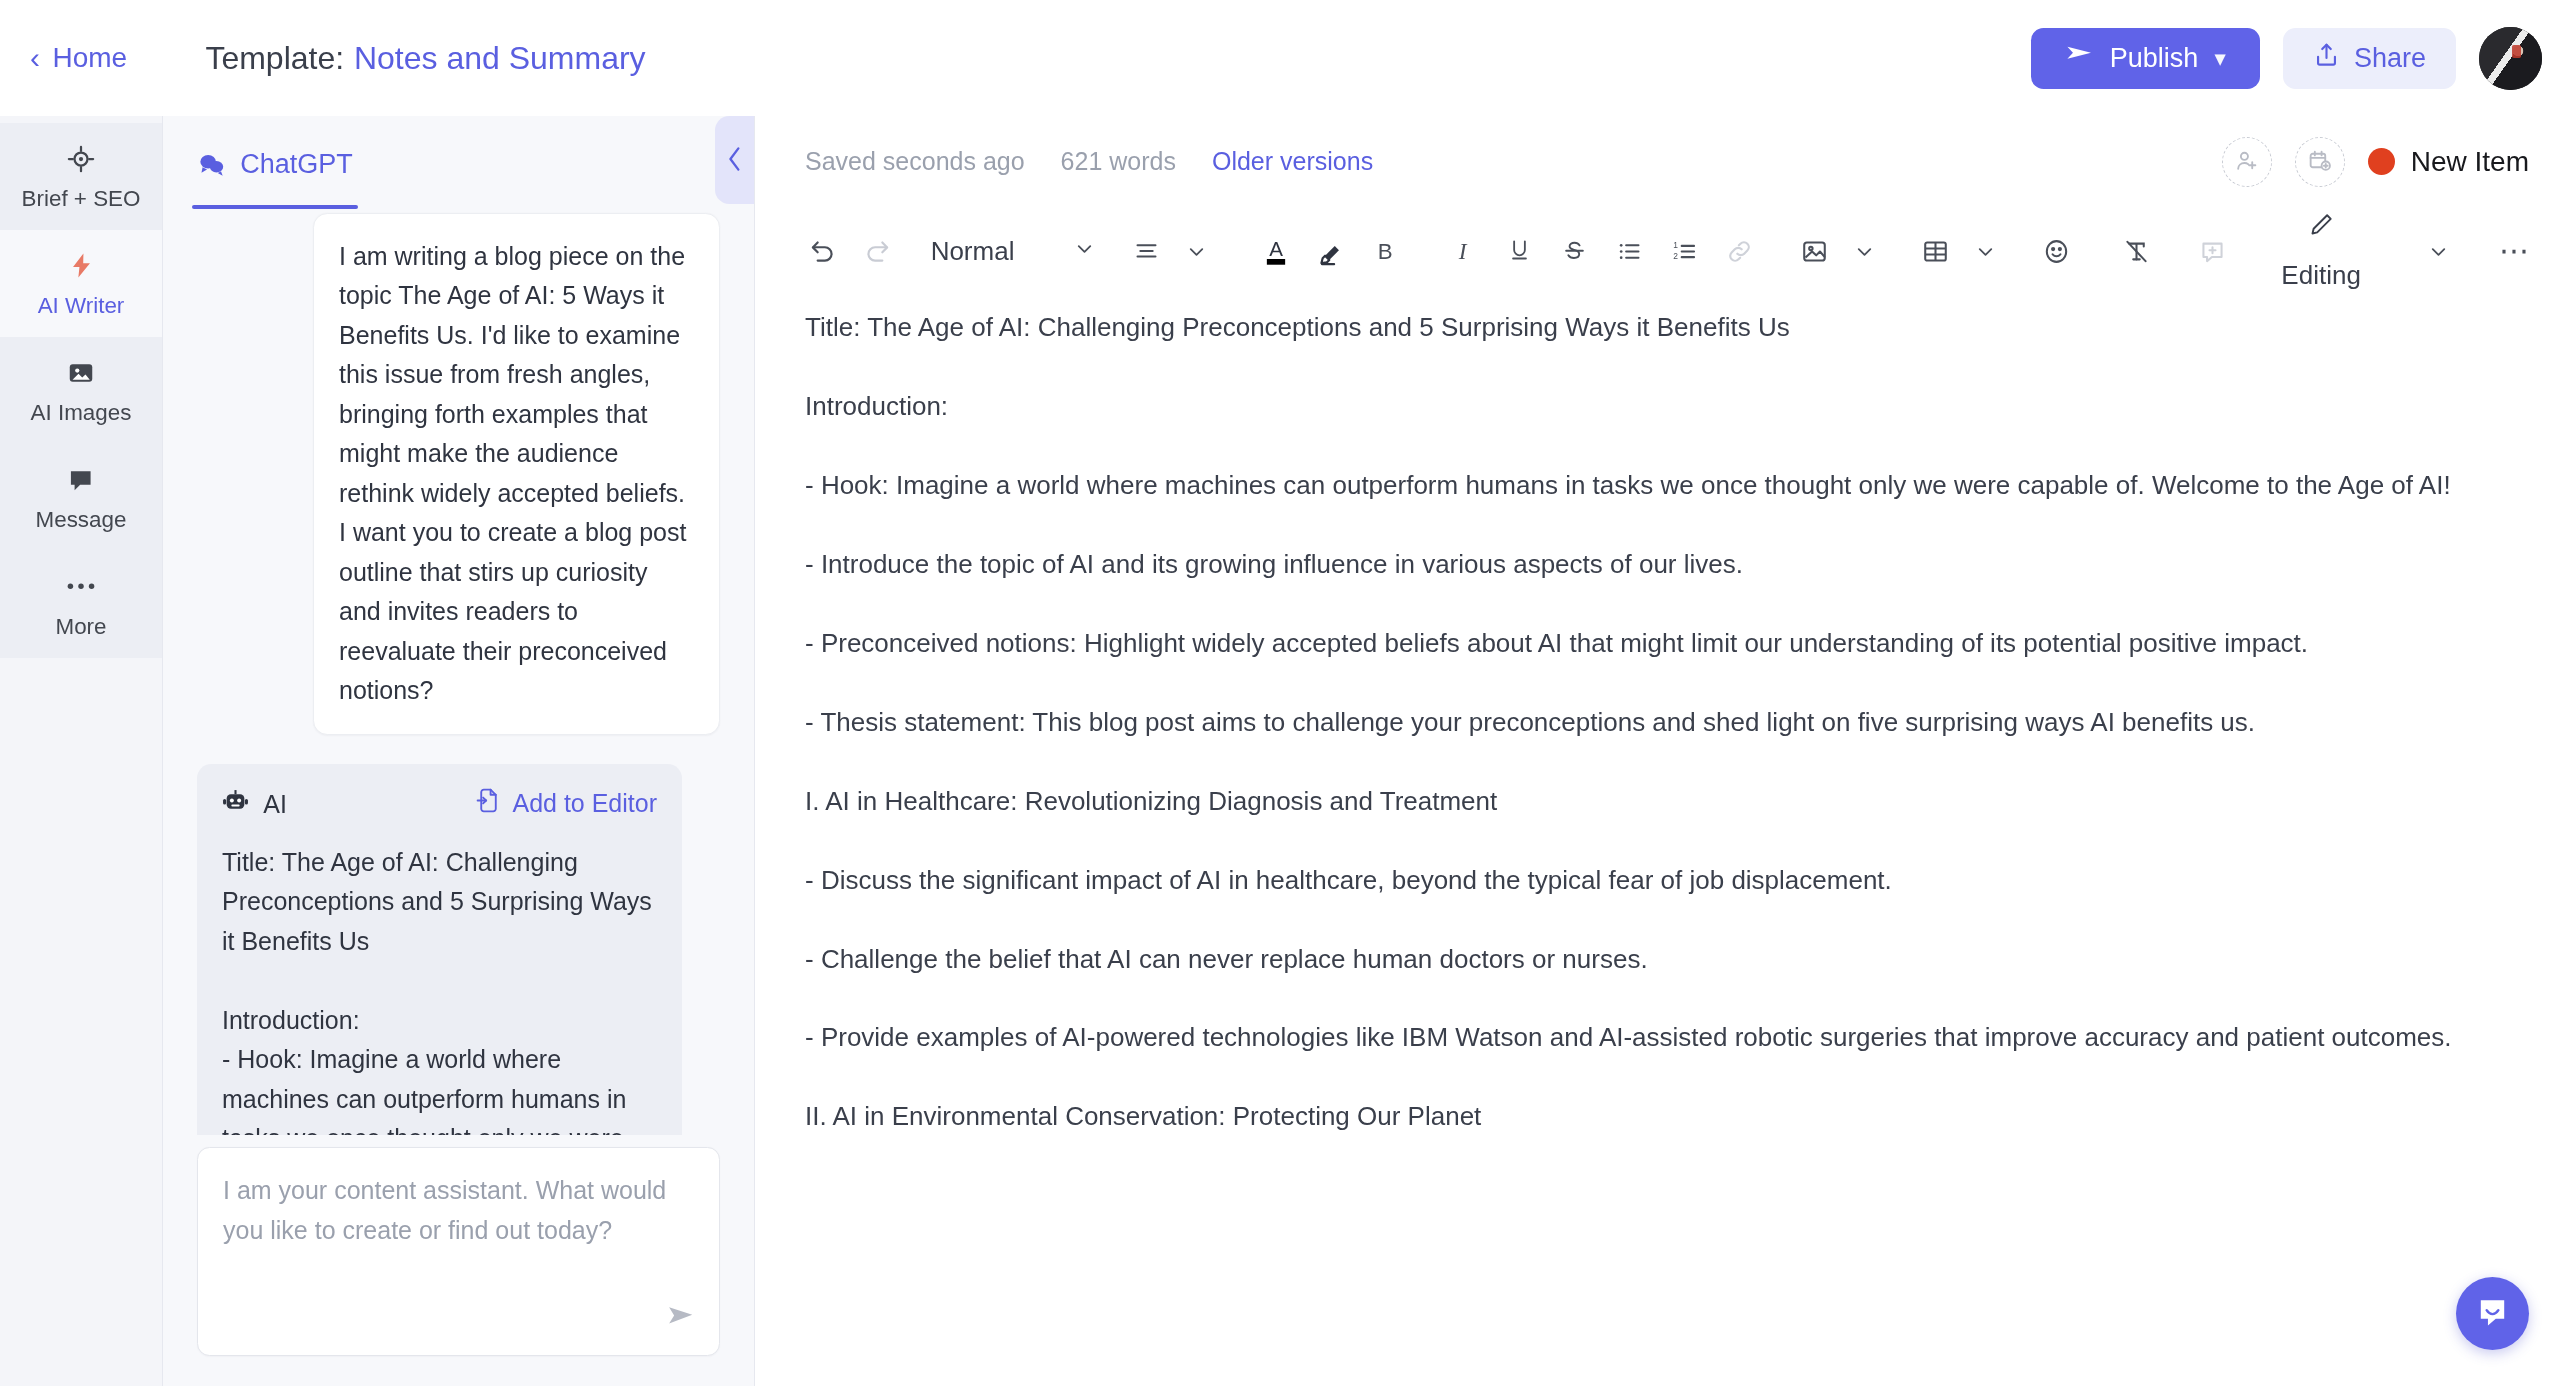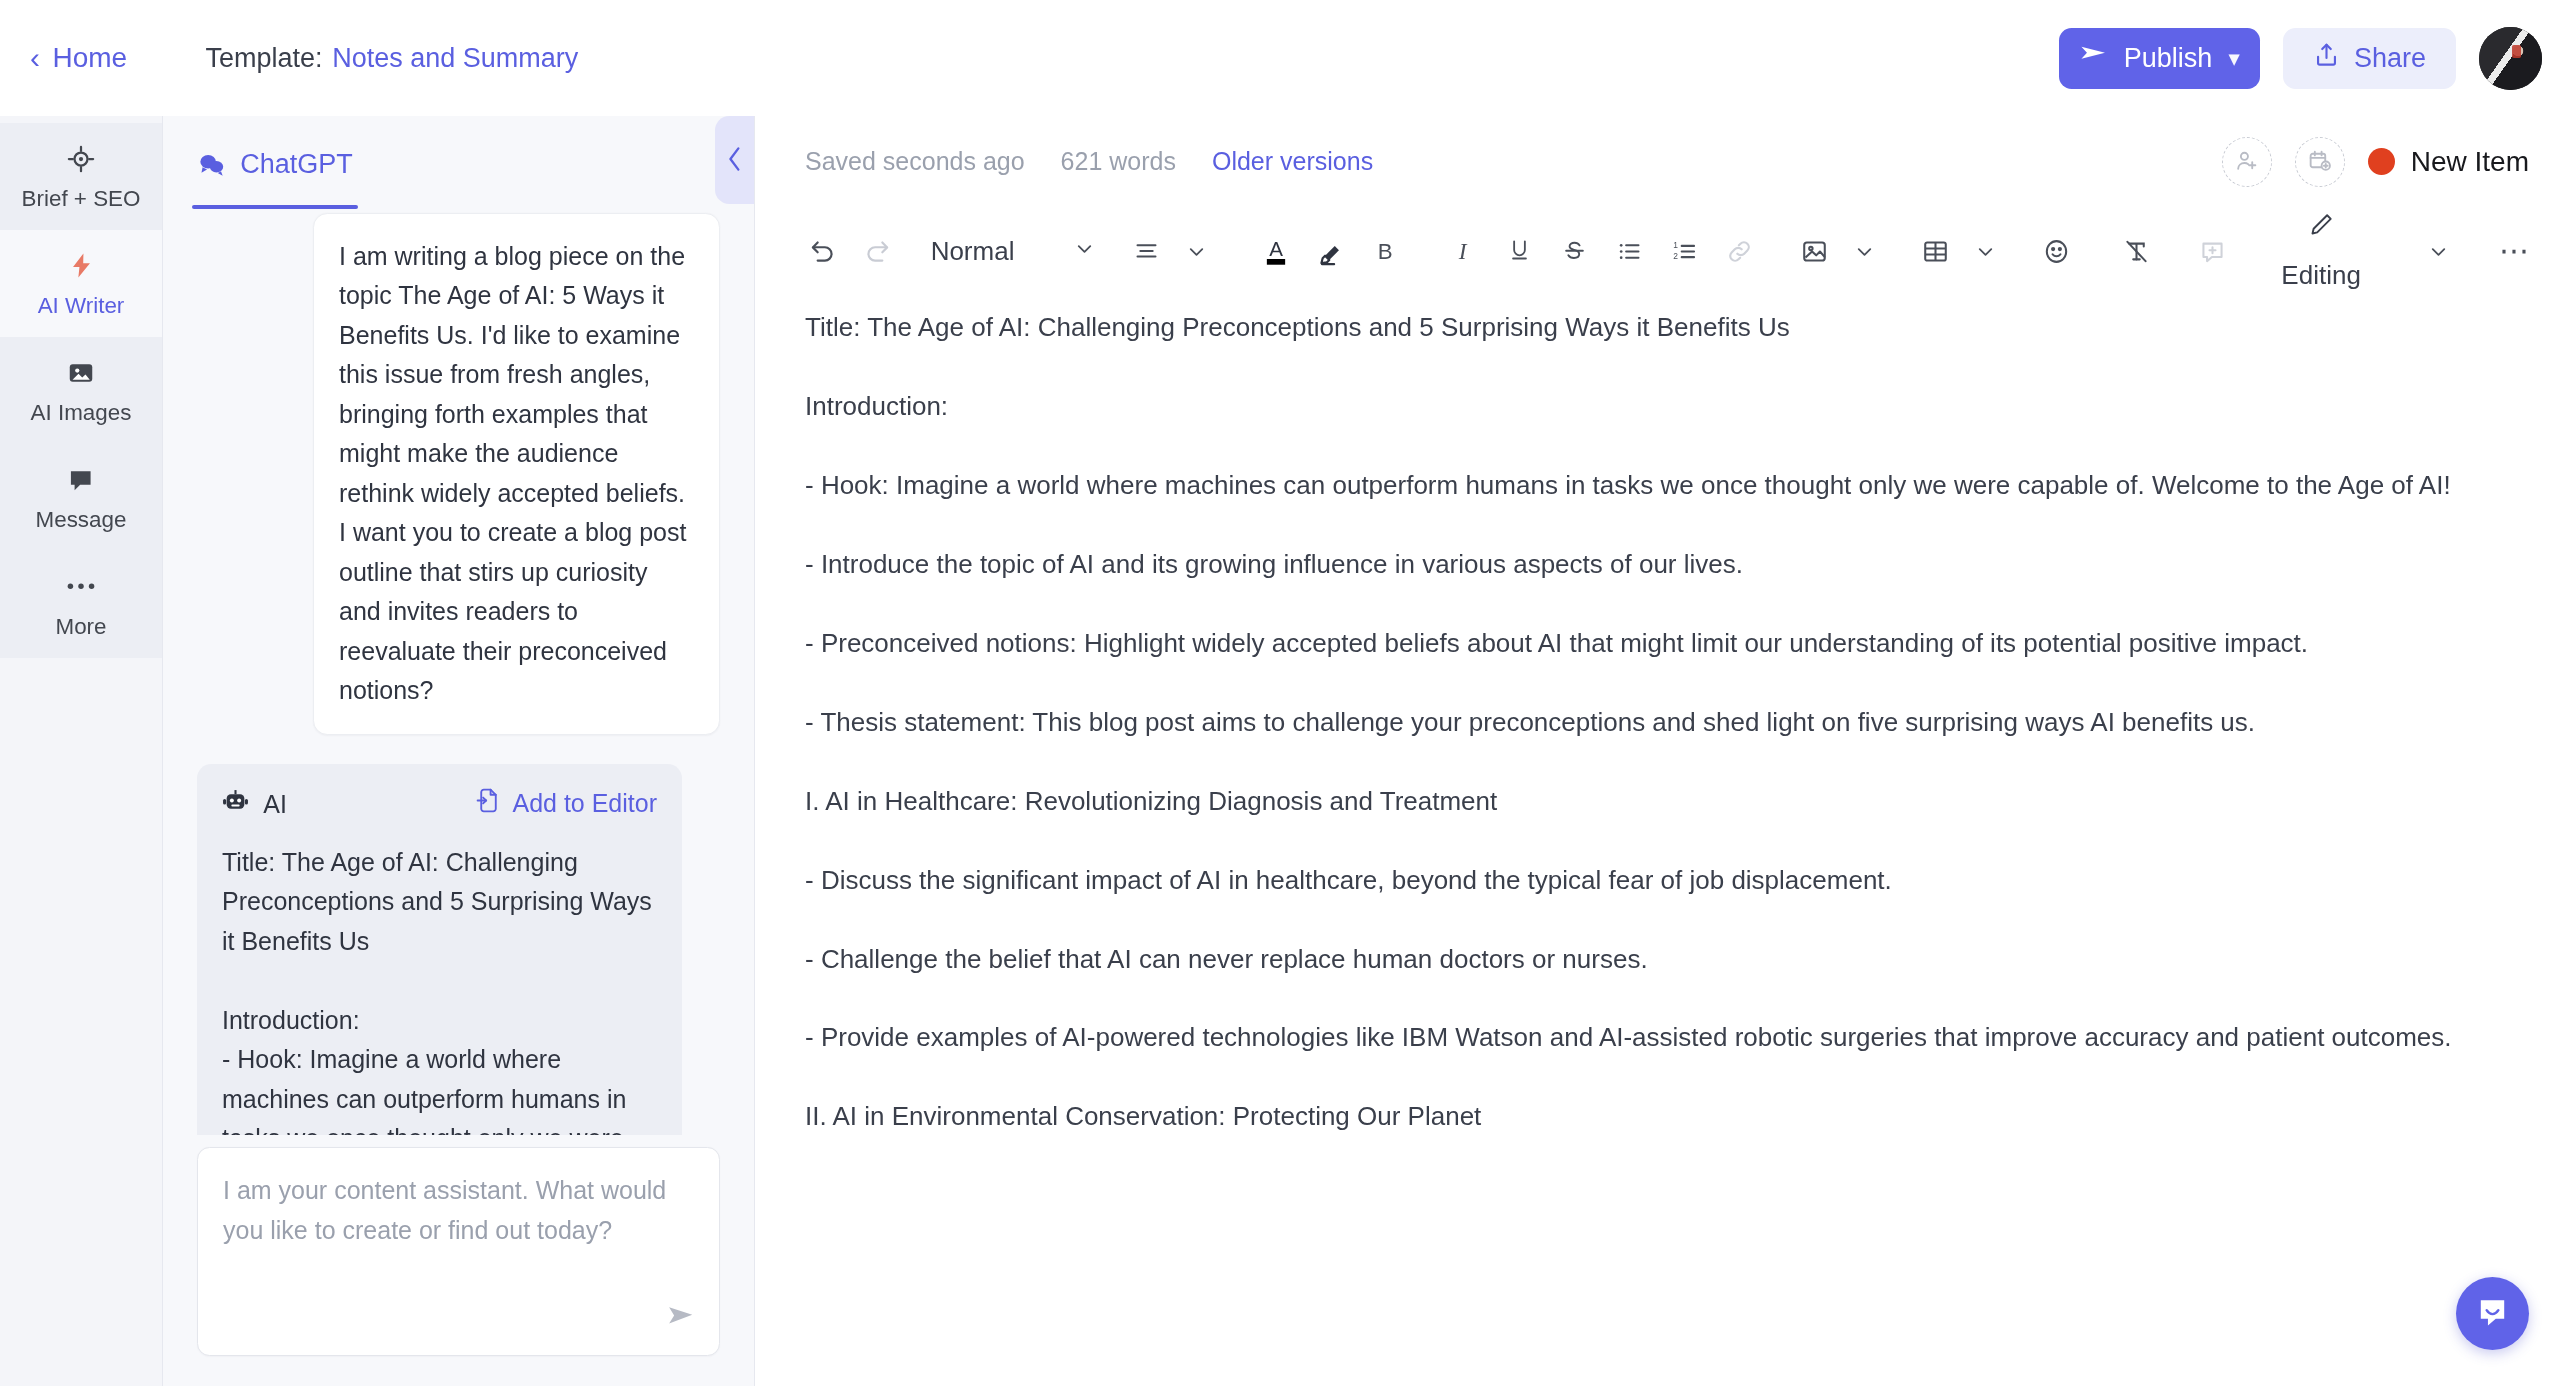--- a/index.html
+++ b/index.html
@@ -20,28 +20,28 @@
     padding: 0 34px 0 30px;
     position: relative; z-index: 40;
   }
   .home-link {
     display: flex; align-items: center; gap: 12.5px;
     color: #5a5fe0; font-size: 28px; cursor: pointer;
     width: 170px;
   }
   .home-chev { font-size: 30px; line-height: 1; color: #5a5fe0; font-weight: 400; }
   .template-label {
-    font-size: 27px; color: #3a3f4b; margin-left: 5.4px;
+    font-size: 32px; color: #3a3f4b; margin-left: 5.4px;
     display: flex; gap: 9.8px; align-items: baseline;
   }
   .template-name { color: #5a5fe0; cursor: pointer; }
   .topbar-right { margin-left: auto; display: flex; align-items: center; gap: 23px; }
   .publish-btn {
     background: #6063e8; color: #fff; border: none; border-radius: 12.5px;
-    height: 61px; padding: 0 20px; font-size: 27px;
+    height: 61px; padding: 0 34px; font-size: 27px;
     display: flex; align-items: center; gap: 16px; cursor: pointer;
     font-family: inherit;
   }
   .publish-btn .chev { font-size: 22.4px; opacity: .95; }
   .share-btn {
     background: #eceefb; color: #5a5fe0; border: none; border-radius: 12.5px;
     height: 61px; padding: 0 30px; font-size: 27px;
     display: flex; align-items: center; gap: 14.3px; cursor: pointer;
     font-family: inherit;
   }

